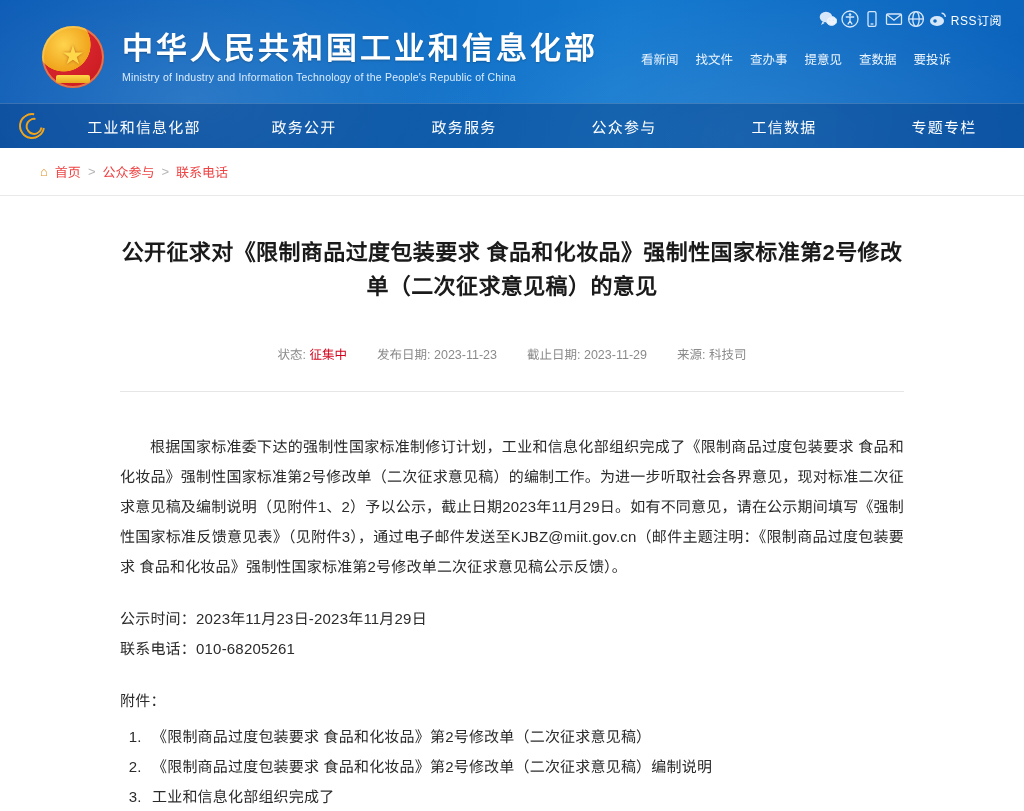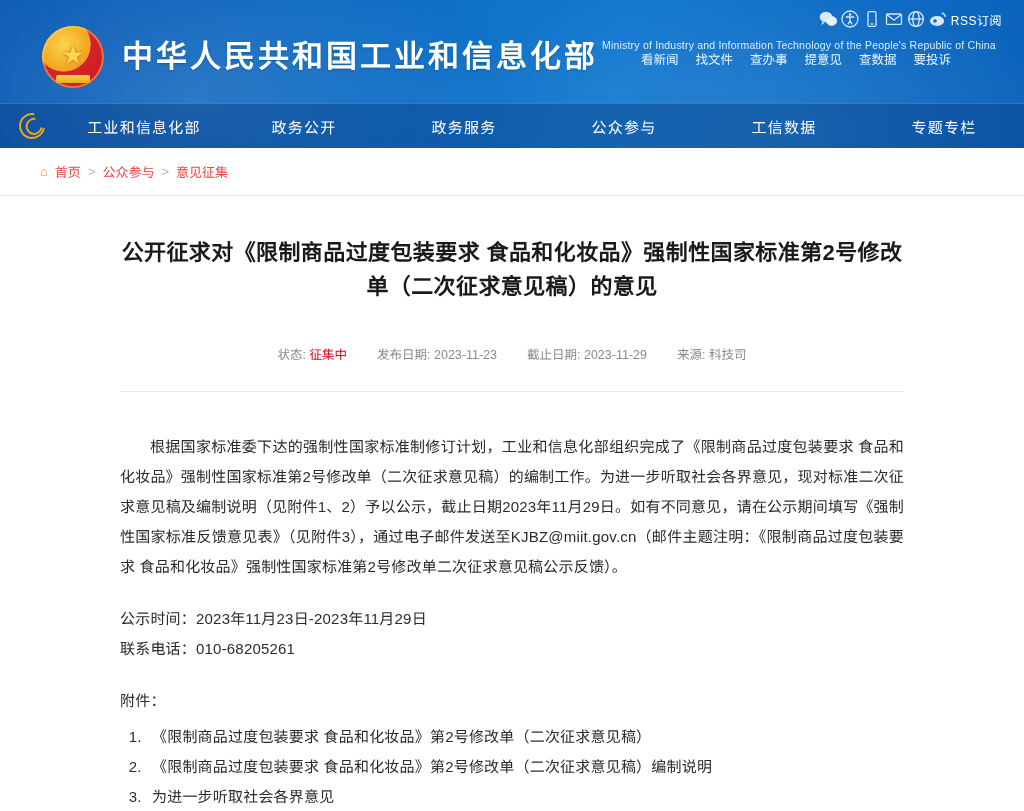--- a/index.html
+++ b/index.html
@@ -87,21 +87,21 @@
     text-shadow: 0 0 3px rgba(120,0,0,.5);
   }
   .emblem .gear {
     position: absolute;
     left: 50%; bottom: 5px;
     transform: translateX(-50%);
     width: 34px; height: 8px;
     border-radius: 2px;
     background: linear-gradient(#ffd84a, #e8ab20);
   }
-  .brand-text { display: flex; flex-direction: row; gap: 4px; }
+  .brand-text { display: flex; flex-direction: column; gap: 4px; }
   .brand-cn {
     font-size: 31px;
     font-weight: bold;
     color: #ffffff;
     letter-spacing: 3px;
     line-height: 1.15;
     text-shadow: 0 1px 2px rgba(0,0,0,.22);
   }
   .brand-en {
     font-size: 10.5px;
@@ -357,21 +357,21 @@
   </div>
 </div>
 
 <div class="crumb-wrap">
   <div class="crumb">
     <span class="home-icon">⌂</span>
     <a href="#">首页</a>
     <span class="sep">&gt;</span>
     <a href="#">公众参与</a>
     <span class="sep">&gt;</span>
-    <a href="#">意见征集</a>
+    <a href="#">联系电话</a>
   </div>
 </div>
 
 <div class="article">
 
   <h1 class="title">公开征求对《限制商品过度包装要求 食品和化妆品》强制性国家标准第2号修改单（二次征求意见稿）的意见</h1>
 
   <div class="meta">
     <span class="meta-item">
       <span>状态:</span>
@@ -394,17 +394,17 @@
   <div class="body">
     <p class="indent">根据国家标准委下达的强制性国家标准制修订计划，工业和信息化部组织完成了《限制商品过度包装要求 食品和化妆品》强制性国家标准第2号修改单（二次征求意见稿）的编制工作。为进一步听取社会各界意见，现对标准二次征求意见稿及编制说明（见附件1、2）予以公示，截止日期2023年11月29日。如有不同意见，请在公示期间填写《强制性国家标准反馈意见表》（见附件3），通过电子邮件发送至KJBZ@miit.gov.cn（邮件主题注明：《限制商品过度包装要求 食品和化妆品》强制性国家标准第2号修改单二次征求意见稿公示反馈）。</p>
     <div class="gap"></div>
     <p>公示时间：2023年11月23日-2023年11月29日</p>
     <p>联系电话：010-68205261</p>
     <div class="gap"></div>
     <p class="attach-title">附件：</p>
     <ol class="attach-list">
       <li>《限制商品过度包装要求 食品和化妆品》第2号修改单（二次征求意见稿）</li>
       <li>《限制商品过度包装要求 食品和化妆品》第2号修改单（二次征求意见稿）编制说明</li>
-      <li>为进一步听取社会各界意见</li>
+      <li>工业和信息化部组织完成了</li>
     </ol>
 
   </div>
 </div>
 
 </body></html>

